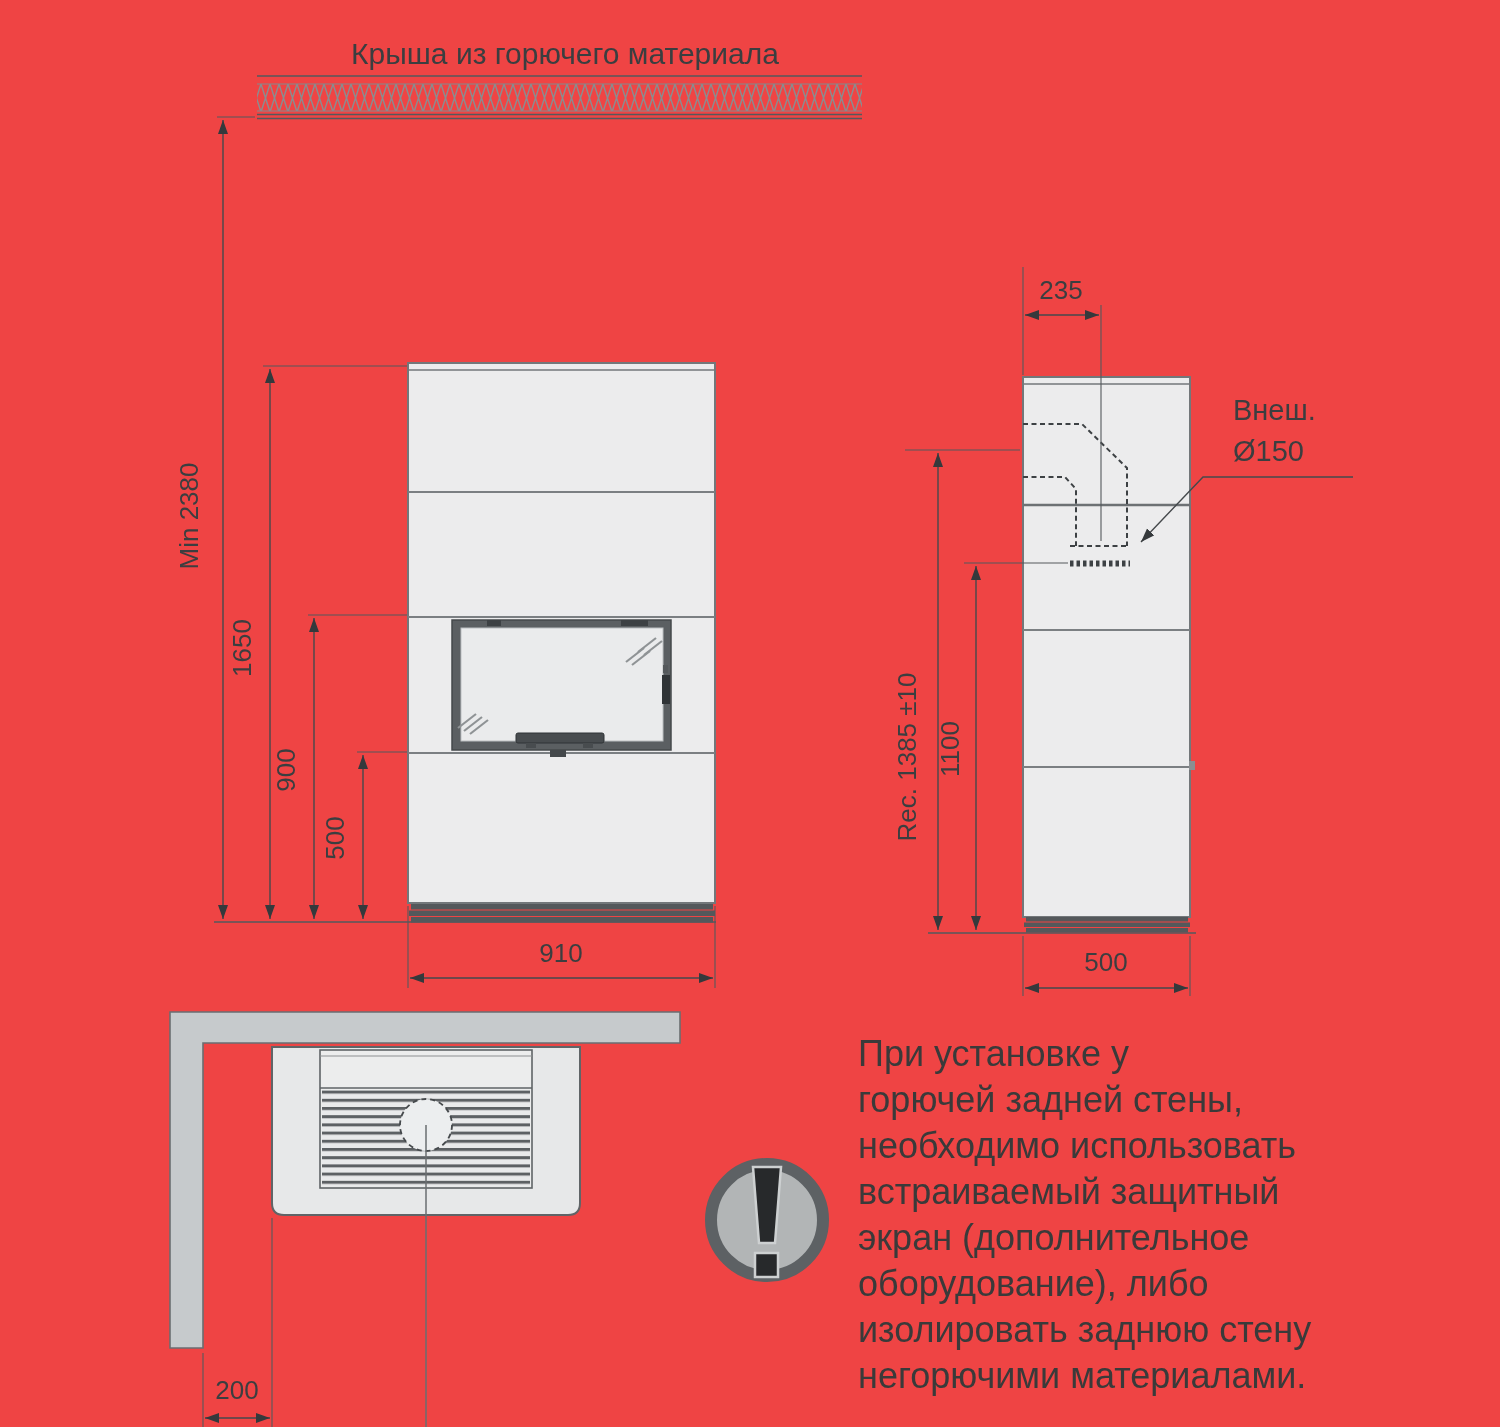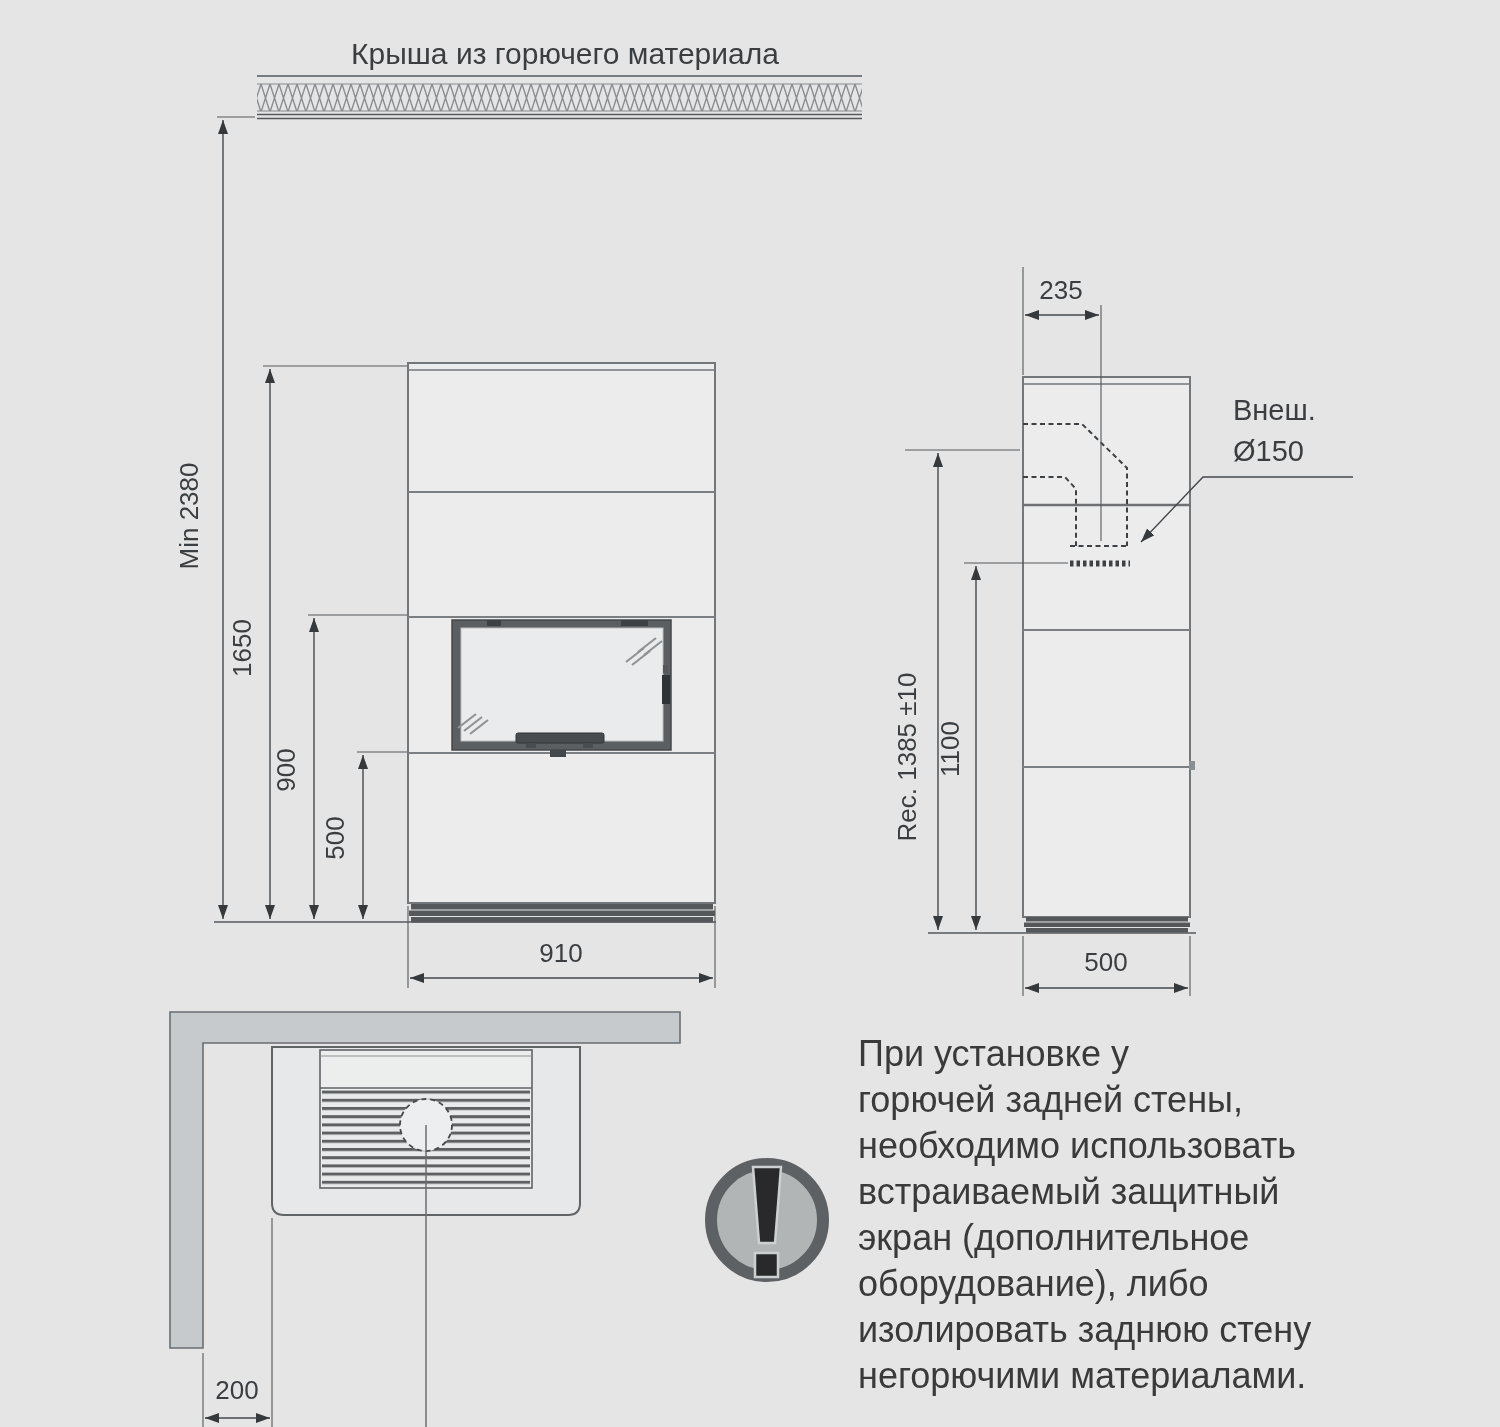--- a/index.html
+++ b/index.html
@@ -1,16 +1,16 @@
 <!DOCTYPE html>
 <html><head>
 <meta charset="utf-8">
 <style>
   html,body{margin:0;padding:0;background:#ffffff;}
-  .canvas{position:relative;width:1500px;height:1427px;background:#e5e5e5;overflow:hidden;
+  .canvas{position:relative;width:1500px;height:1427px;background:#ef4444;overflow:hidden;
           font-family:"Liberation Sans", sans-serif;}
   svg{position:absolute;left:0;top:0;}
   text{font-family:"Liberation Sans", sans-serif;fill:#3b3e40;}
   .title-text{font-size:30px;}
   .dim-text{font-size:26px;}
   .flue-text{font-size:29px;}
   .warn-text{font-size:36px;fill:#3a3a3a;}
   .body-fill{fill:#ececed;stroke:#73777a;stroke-width:2;}
   .divline{stroke:#7b7f82;stroke-width:2;}
   .dimline{stroke:#45494c;stroke-width:1.4;fill:none;}

